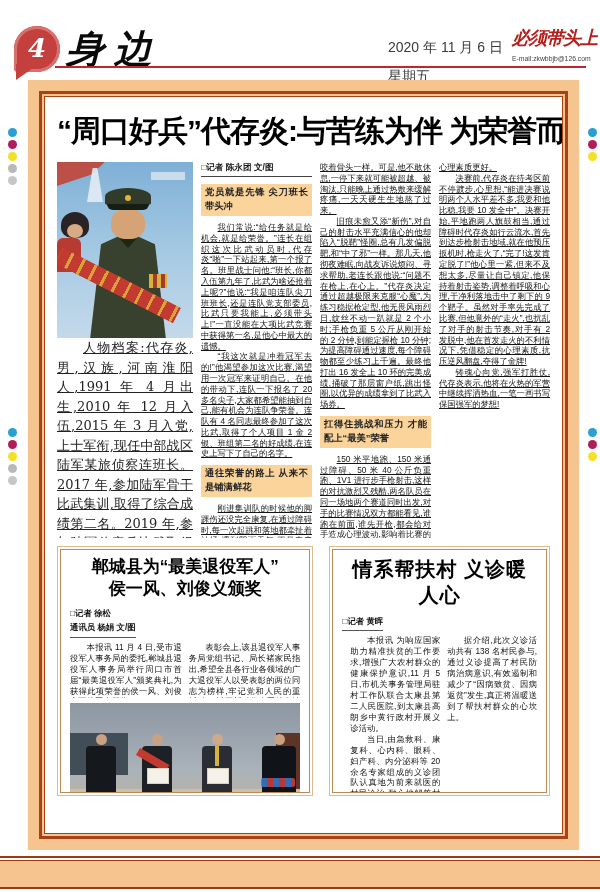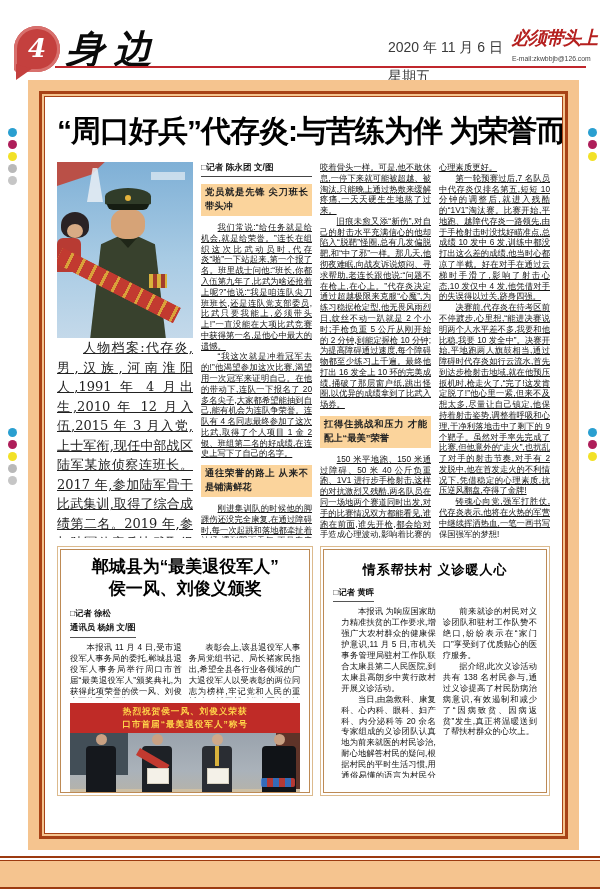--- a/index.html
+++ b/index.html
@@ -80,28 +80,28 @@
          transform:rotate(27deg);transform-origin:left top;
          background-image:repeating-linear-gradient(90deg,#c23a30 0 10px,#d9a13a 10px 13px);}
   .pm-medals{position:absolute;left:92px;top:112px;width:18px;height:14px;
          background:repeating-linear-gradient(90deg,#d9b23c 0 4px,#a33c2c 4px 8px);}
 
   
   .caption{font-family:"DejaVu Serif",serif;font-size:13px;line-height:1.5;margin-top:5px;
          text-indent:2em;color:#222;text-align:justify;}
 
   
-  .bottom-row{display:flex;gap:7px;margin-top:8px;height:250px;}
+  .bottom-row{display:flex;gap:16px;margin-top:8px;height:250px;}
   .sub-box{border:1px solid #dcba8d;padding:2px;box-sizing:border-box;background:#fff;}
   .sub-box.left{flex:0 0 52%;}
   .sub-box.right{flex:1;}
   .sub-inner{border:1px solid #bd8a55;height:100%;box-sizing:border-box;padding:6px 9px;
          overflow:hidden;}
   .sub-title{font-size:17px;font-weight:900;text-align:center;line-height:1.3;color:#000;}
-  .sub-title.one{font-size:13px;letter-spacing:1px;margin-top:6px;}
+  .sub-title.one{font-size:20px;letter-spacing:1px;margin-top:0;}
   .sub-byline{font-size:8.4px;font-weight:700;margin:6px 0 4px;line-height:1.7;
          border-bottom:1px solid #555;display:inline-block;padding-bottom:2px;}
   .sub-cols{display:flex;gap:7px;font-size:8.3px;line-height:1.32;text-align:justify;
          overflow:hidden;}
   .sub-cols .scol{flex:1;overflow:hidden;}
   .sub-cols p{margin:0;text-indent:2em;}
   .sub-cols.short{height:56px;}
   .sub-cols.tall{height:172px;margin-left:8px;}
 
   
@@ -211,21 +211,20 @@
 
         <div class="col">
           <p style="text-indent:0">咬着骨头一样。可是,他不敢休息,一停下来就可能被超越、被淘汰,只能晚上通过热敷来缓解疼痛,一天天硬生生地熬了过来。</p>
           <p>旧痕未愈又添“新伤”,对自己的射击水平充满信心的他却陷入“脱靶”怪圈,总有几发偏脱靶,和“中了邪”一样。那几天,他彻夜难眠,向战友诉说烦闷、寻求帮助,老连长跟他说:“问题不在枪上,在心上。”代存炎决定通过超越极限来克服“心魔”,为练习稳据枪定型,他无畏风雨烈日,纹丝不动一趴就是 2 个小时;手枪负重 5 公斤从刚开始的 2 分钟,到能定握枪 10 分钟;为提高障碍通过速度,每个障碍物都至少练习上千遍。最终他打出 16 发全上 10 环的完美成绩,捅破了那层窗户纸,跳出怪圈,以优异的成绩拿到了比武入场券。</p>
           <div class="subhead">扛得住挑战和压力 才能配上“最美”荣誉</div>
           <p>150 米平地跑、150 米通过障碍、50 米 40 公斤负重跑、1V1 进行步手枪射击,这样的对抗激烈又残酷,两名队员在同一场地两个赛道同时出发,对手的比赛情况双方都能看见,谁跑在前面,谁先开枪,都会给对手造成心理波动,影响着比赛的胜负,可以说比的是谁的</p>
         </div>
 
         <div class="col">
           <p style="text-indent:0">心理素质更好。</p>
-          <p>第一轮预赛过后,7 名队员中代存炎仅排名第五,短短 10 分钟的调整后,就进入残酷的“1V1”淘汰赛。比赛开始,平地跑、越障代存炎一路领先,由于手枪射击时没找好瞄准点,总成绩 10 发中 6 发,训练中都没打出这么差的成绩,他当时心都凉了半截。好在对手在通过云梯时手滑了,影响了射击心态,10 发仅中 4 发,他凭借对手的失误得以过关,跻身四强。</p>
           <p>决赛前,代存炎在待考区前不停踱步,心里想,“能进决赛说明两个人水平差不多,我要和他比稳,我要 10 发全中”。决赛开始,平地跑两人旗鼓相当,通过障碍时代存炎如行云流水,首先到达步枪射击地域,就在他预压扳机时,枪走火了,“完了!这发肯定脱了!”他心里一紧,但来不及想太多,尽量让自己镇定,他保持着射击姿势,调整着呼吸和心理,干净利落地击中了剩下的 9 个靶子。虽然对手率先完成了比赛,但他意外的“走火”,也扰乱了对手的射击节奏,对手有 2 发脱中,他在首发走火的不利情况下,凭借稳定的心理素质,抗压逆风翻盘,夺得了金牌!</p>
           <p>铸魂心向党,强军打胜仗,代存炎表示,他将在火热的军营中继续挥洒热血,一笔一画书写保国强军的梦想!</p>
         </div>
       </div>
 
       <div class="bottom-row">
 
         <div class="sub-box left">
           <div class="sub-inner">
             <div class="sub-title">
@@ -239,24 +238,20 @@
             <div class="sub-cols short">
               <div class="scol">
                 <p>本报讯 11 月 4 日,受市退役军人事务局的委托,郸城县退役军人事务局举行周口市首届“最美退役军人”颁奖典礼,为获得此项荣誉的侯一风、刘俊义两位同志颁奖。</p>
 
               </div>
               <div class="scol">
                 <p>表彰会上,该县退役军人事务局党组书记、局长褚家民指出,希望全县各行业各领域的广大退役军人以受表彰的两位同志为榜样,牢记党和人民的重托,在习近平新时代中国特色社会主义思想指引下,锐意进取,开拓创新,立足本职工作,为党和人民再立新功。</p>
               </div>
             </div>
             <div class="photo-award">
-              <div class="pa-banner">
-                <div>热烈祝贺侯一风、刘俊义荣获</div>
-                <div>口市首届“最美退役军人”称号</div>
-              </div>
               <div class="pa-board"></div>
               <div class="pa-door"></div>
               <div class="pa-floor"></div>
               <div class="person p1">
                 <div class="p-head"></div>
                     <div class="p-body"></div>
               </div>
               <div class="person p2">
                 <div class="p-head"></div>
                 <div class="p-body">
@@ -283,21 +278,20 @@
         <div class="sub-box right">
           <div class="sub-inner">
             <div class="sub-title one">情系帮扶村 义诊暖人心</div>
             <div class="sub-byline">□记者 黄晖</div>
             <div class="sub-cols tall">
               <div class="scol">
                 <p>本报讯 为响应国家助力精准扶贫的工作要求,增强广大农村群众的健康保护意识,11 月 5 日,市机关事务管理局驻村工作队联合太康县第二人民医院,到太康县高朗乡中黄行政村开展义诊活动。</p>
                 <p>当日,由急救科、康复科、心内科、眼科、妇产科、内分泌科等 20 余名专家组成的义诊团队认真地为前来就医的村民诊治,耐心地解答村民的疑问,根据村民的平时生活习惯,用通俗易懂的语言为村民分析病情,现场开具处方,进行用药指</p>
               </div>
               <div class="scol">
-                <p>前来就诊的村民对义诊团队和驻村工作队赞不绝口,纷纷表示在“家门口”享受到了优质贴心的医疗服务。</p>
                 <p>据介绍,此次义诊活动共有 138 名村民参与,通过义诊提高了村民防病治病意识,有效遏制和减少了“因病致贫、因病返贫”发生,真正将温暖送到了帮扶村群众的心坎上。</p>
               </div>
             </div>
           </div>
         </div>
       </div>
 
     </div>
       </div>
   </div>

